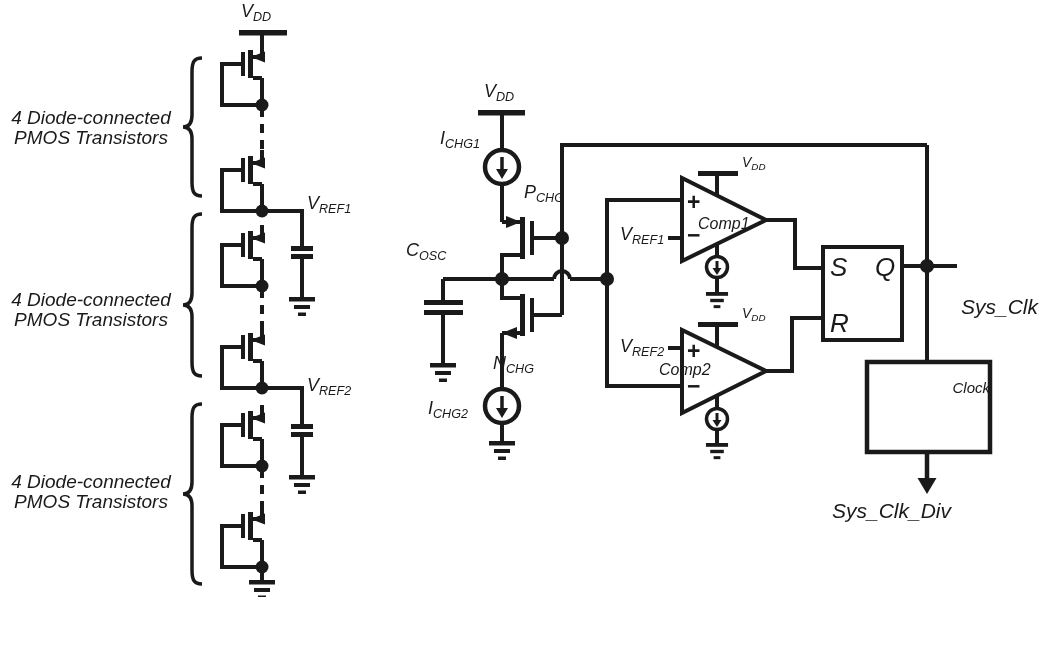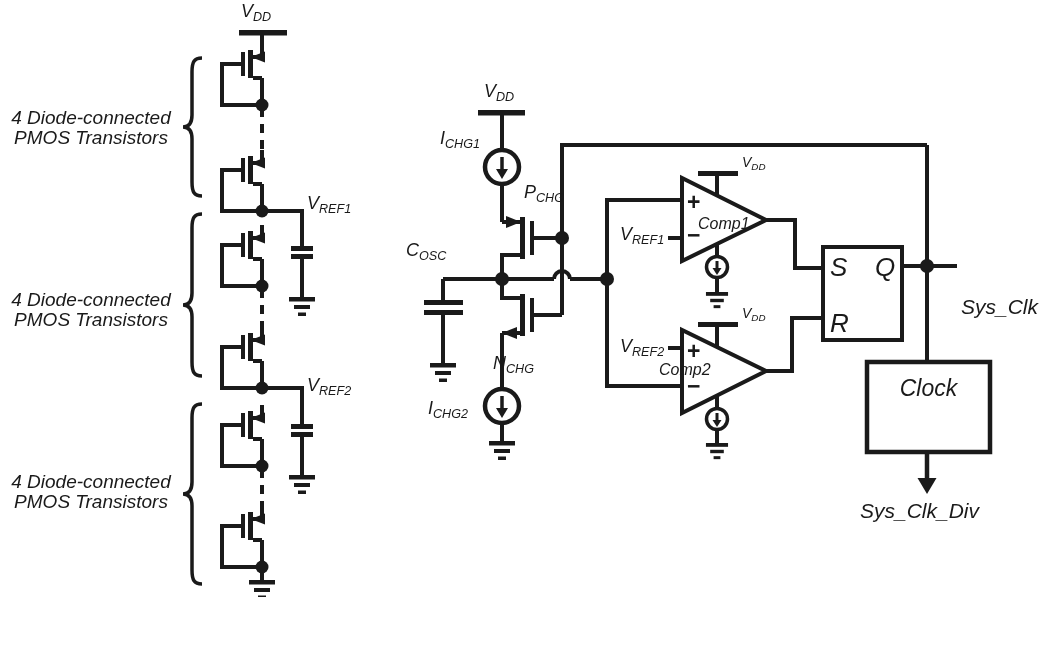--- a/index.html
+++ b/index.html
@@ -15,22 +15,22 @@
   .sign{position:absolute;font-style:normal;font-weight:700;font-size:23px;line-height:1;}
   .compname{position:absolute;font-style:italic;font-size:16px;line-height:1;}
   .groupLabel{
     position:absolute;left:0;width:182px;text-align:center;
     font-style:italic;font-size:19px;line-height:19.5px;
   }
   .caption{position:absolute;font-style:normal;font-weight:700;font-size:23px;line-height:1;}
   .latchPin{position:absolute;font-style:italic;font-size:26px;line-height:1;}
   .bigSig{position:absolute;font-style:italic;font-size:21px;line-height:1;}
   .boxText{
-    position:absolute;left:867px;top:375px;width:123px;text-align:center;
-    font-style:italic;font-size:23px;line-height:26px;
+    position:absolute;left:867px;top:375px;width:123px;text-align:right;
+    font-style:italic;font-size:15px;line-height:26px;
   }
 </style>
 </head>
 <body>
 
 <div id="stage">
 
   <svg id="schem" width="1050" height="645" viewBox="0 0 1050 645">
     <defs>
 
@@ -236,17 +236,17 @@
   <div class="lbl sz17" style="left:620px;top:337px;"><span>V</span><span class="sub">REF2</span></div>
 
   <div class="latchPin" style="left:830px;top:254px;">S</div>
   <div class="latchPin" style="left:875px;top:254px;">Q</div>
   <div class="latchPin" style="left:830px;top:310px;">R</div>
 
   <div class="bigSig" style="left:961px;top:256px;margin-top:40px;">Sys_Clk</div>
   <div class="boxText">
     <div>Clock</div>
   </div>
-  <div class="bigSig" style="left:860px;top:500px;">Sys_Clk_Div</div>
+  <div class="bigSig" style="left:832px;top:500px;">Sys_Clk_Div</div>
 
   <div class="caption" style="left:707px;top:610px;">(b)</div>
 
 </div>
 
 </body></html>

